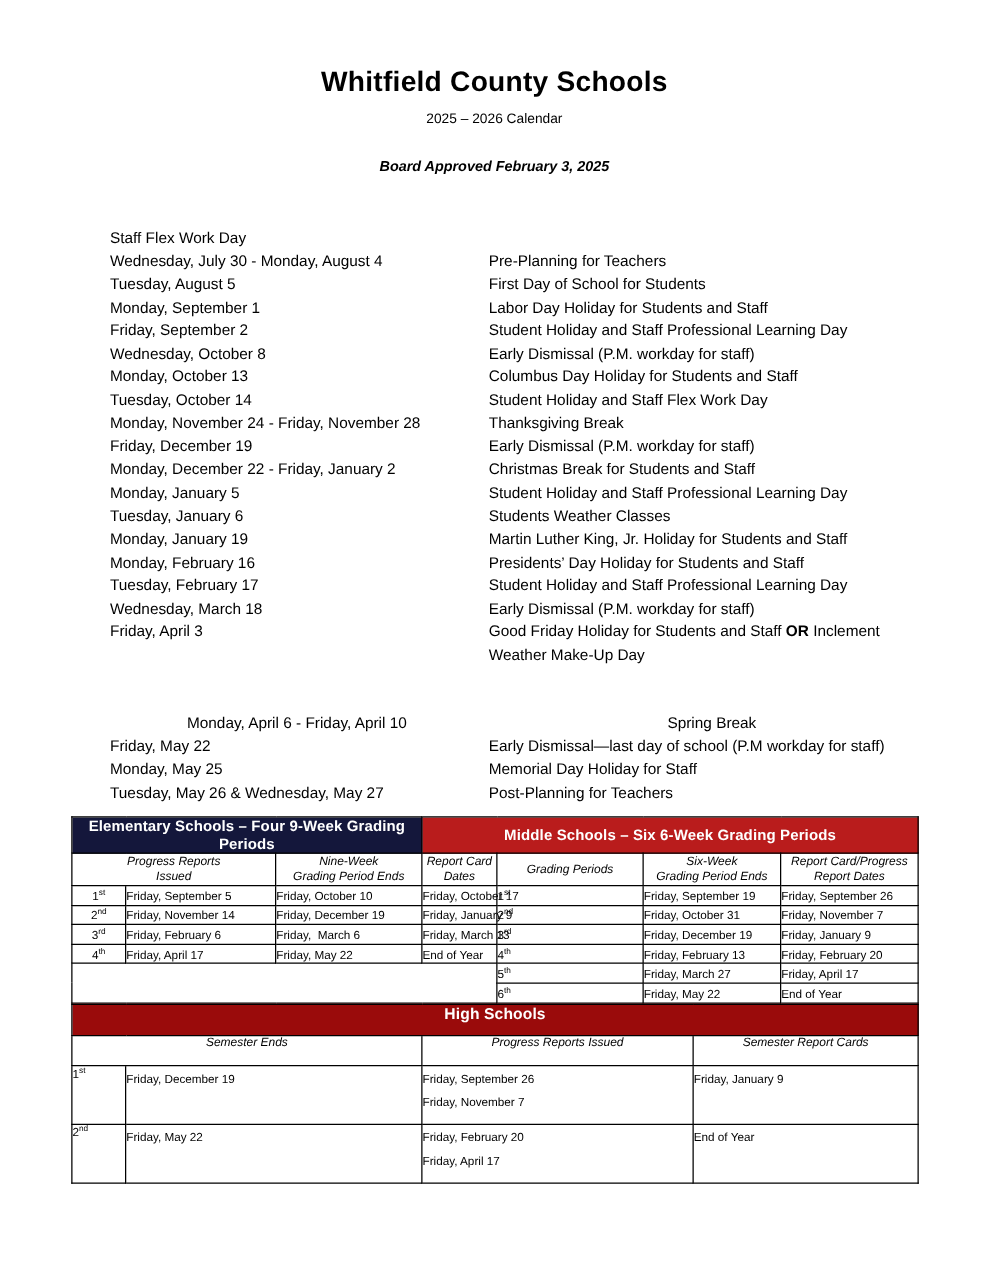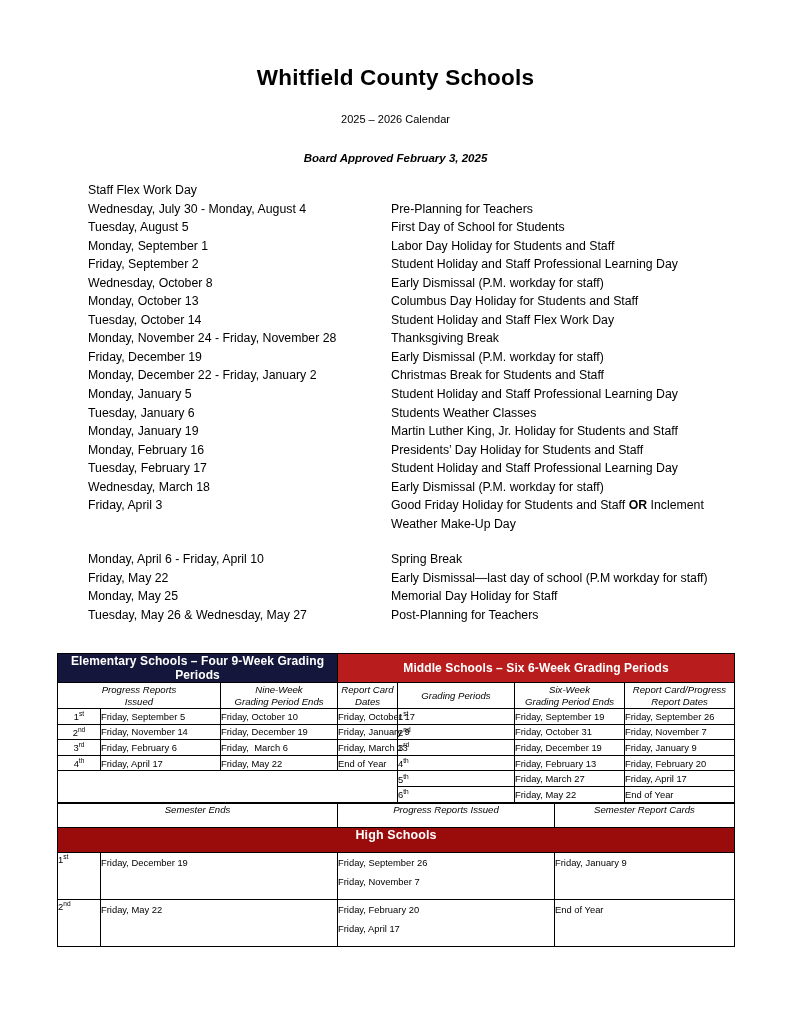--- a/index.html
+++ b/index.html
@@ -15,21 +15,21 @@
     color: #000000;
     overflow: hidden;
   }
 
   
   .doc-title {
     text-align: center;
     font-size: 22.5px;
     font-weight: bold;
     letter-spacing: 0.2px;
-    margin: 16px;
+    margin: 4px;
     padding-top: 48px;
     line-height: 1.2;
   }
   .doc-subtitle {
     text-align: center;
     font-size: 11px;
     font-weight: normal;
     margin: 0;
     padding-top: 6px;
     line-height: 1.2;
@@ -49,21 +49,21 @@
     left: 88px;
     top: 181px;
     width: 660px;
   }
   .date-row {
     display: flex;
     align-items: flex-start;
     font-size: 12.3px;
     line-height: 18.55px;
   }
-  .date-row.gap-before { margin-top: 17px; }
+  .date-row.gap-before { margin-top: 36px; text-align: center; }
   .date-col {
     width: 303px;
     flex: 0 0 303px;
     padding-right: 4px;
   }
   .desc-col {
     flex: 1 1 auto;
     width: 357px;
   }
   .desc-col b { font-weight: bold; }
@@ -318,26 +318,26 @@
 
   <table class="hs">
     <colgroup>
       <col style="width:43px">
         <col style="width:237px">
         <col style="width:217px">
         <col style="width:180px">
     </colgroup>
     <tbody>
       <tr>
+        <td class="band band-high" colspan="4">High Schools</td>
+      </tr>
+      <tr>
         <td class="hs-subhead" colspan="2">Semester Ends</td>
         <td class="hs-subhead">Progress Reports Issued</td>
         <td class="hs-subhead">Semester Report Cards</td>
-      </tr>
-      <tr>
-        <td class="band band-high" colspan="4">High Schools</td>
       </tr>
       </tbody>
       <tbody id="hs-rows">
         <tr>
           <td class="hs-ord">1<sup>st</sup></td>
           <td class="hs-cell">Friday, December 19</td>
           <td class="hs-cell">
             <div>Friday, September 26</div>
             <div>Friday, November 7</div>
           </td>

